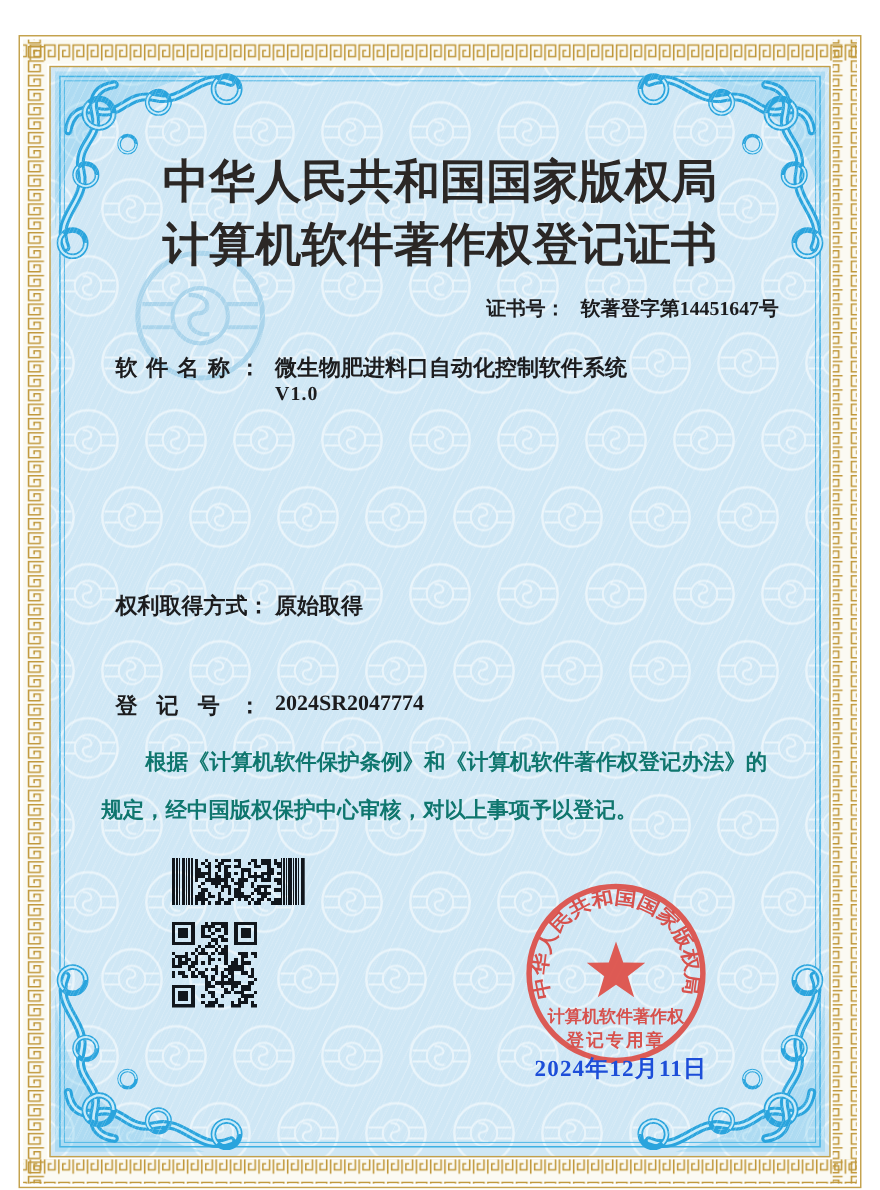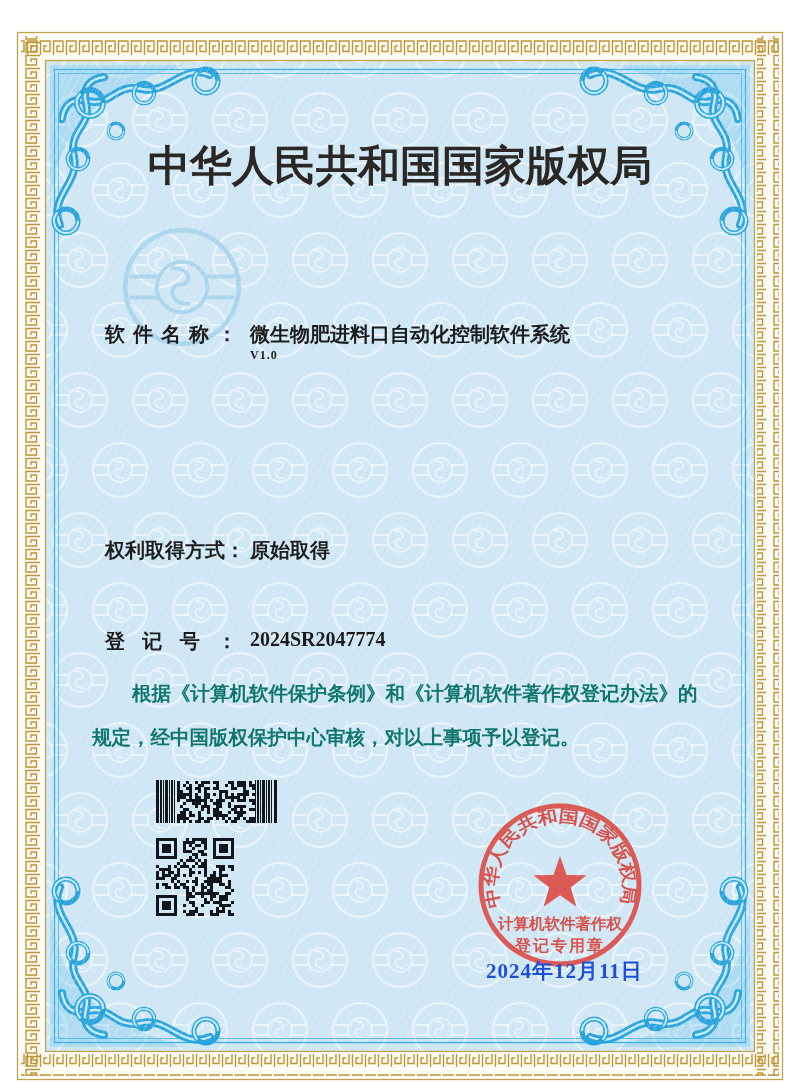--- a/index.html
+++ b/index.html
@@ -28,21 +28,21 @@
     position:absolute;left:105px;display:flex;align-items:flex-start;
     font-size:20px;font-weight:700;color:#1c1c1e;white-space:nowrap;
   }
   .f-lbl{
     width:132px;margin-right:13px;flex:none;
     text-align:justify;text-align-last:justify;
   }
   .f-val{}
   .f-extra{
     position:absolute;left:250px;top:333px;
-    font-size:12px;font-weight:700;color:#1c1c1e;letter-spacing:1px;
+    font-size:18px;font-weight:700;color:#1c1c1e;letter-spacing:1px;
   }
   .stmt{
     position:absolute;left:92px;width:624px;
     font-size:19.5px;font-weight:600;color:#0f766e;line-height:24px;white-space:nowrap;
   }
   .stmt.l1{top:667px;padding-left:40px;}
   .stmt.l2{top:711px;}
   .barcode{position:absolute;left:156px;top:765px;width:121px;height:43px;}
   .qrcode{position:absolute;left:156px;top:823px;width:78px;height:78px;}
   .barcode svg,.qrcode svg{width:100%;height:100%;display:block;shape-rendering:crispEdges;}
@@ -124,22 +124,27 @@
     <use href="#corn" transform="translate(46,46)"></use>
     <use href="#corn" transform="translate(754,46) scale(-1,1)"></use>
     <use href="#corn" transform="translate(46,1036) scale(1,-1)"></use>
     <use href="#corn" transform="translate(754,1036) scale(-1,-1)"></use>
   </svg>
 
   <div class="moire"></div>
 
   <div class="title">
     <div>中华人民共和国国家版权局</div>
+    <div>计算机软件著作权登记证书</div>
   </div>
 
+  <div class="certno">
+    <span>证书号：</span>
+    <span>软著登字第14451647号</span>
+  </div>
 
   <div class="f-row" style="top:306px">
     <span class="f-lbl">软件名称：</span>
     <span class="f-val">微生物肥进料口自动化控制软件系统</span>
   </div>
   <div class="f-extra">V1.0</div>
 
 
   <div class="f-row" style="top:522px">
     <span class="f-lbl">权利取得方式：</span>

